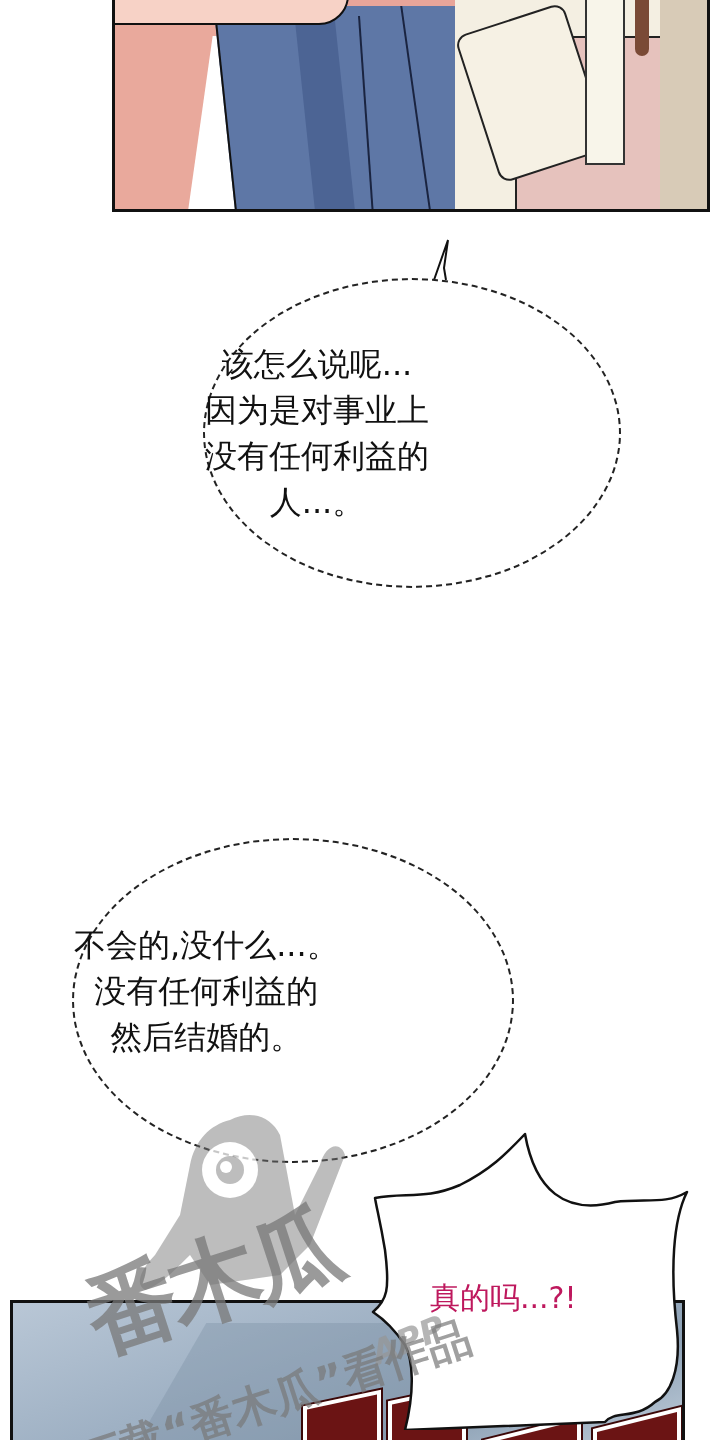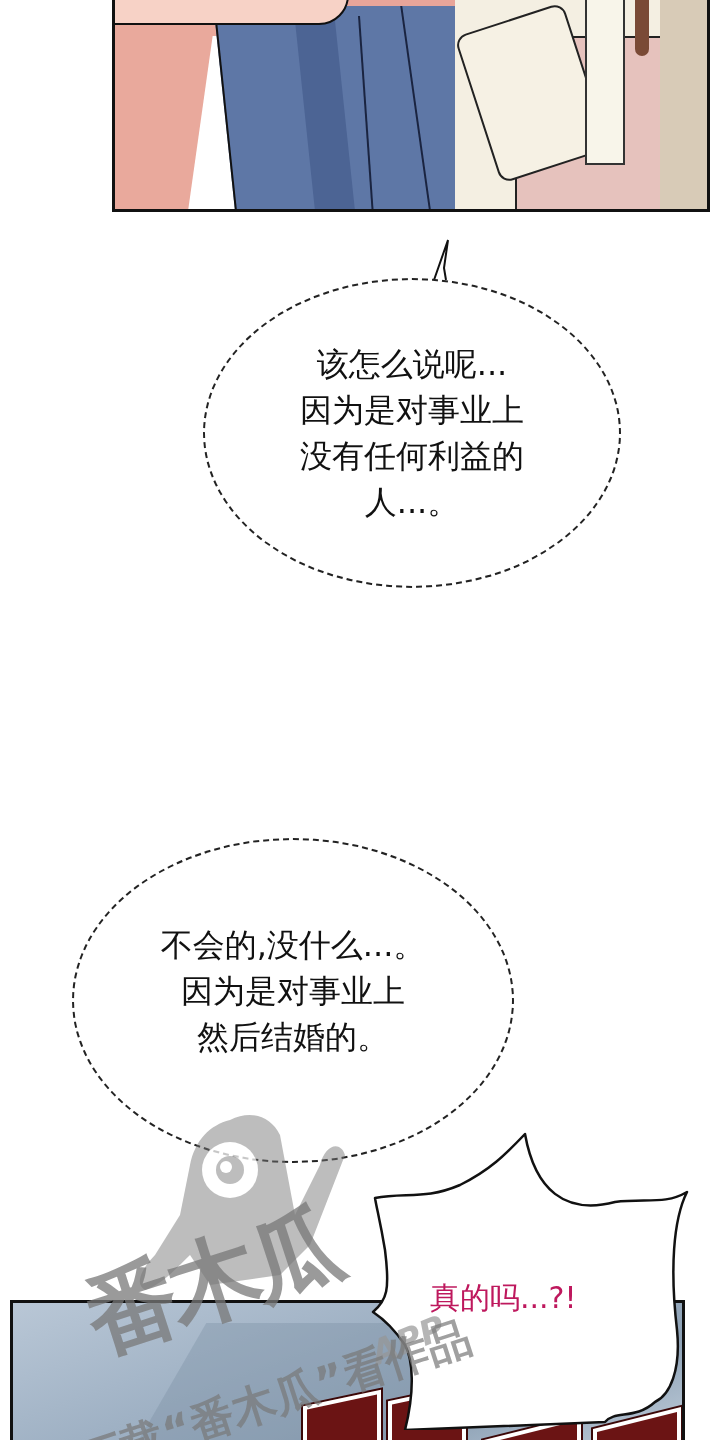--- a/index.html
+++ b/index.html
@@ -27,21 +27,21 @@
     .pink-shirt { left: 400px; top: 40px; width: 210px; height: 180px; background: #e6c2bd; border-left: 2px solid #222; border-top: 2px solid #222; border-radius: 30px 0 0 0; }
     .sleeve { left: 360px; top: 20px; width: 110px; height: 150px; background: #f6f1e4; border: 2px solid #222; border-radius: 12px; transform: rotate(-18deg); }
     .scarf { left: 470px; top: 0; width: 36px; height: 165px; background: #f8f5ea; border: 2px solid #333; }
     .beige-right { left: 545px; top: 0; width: 60px; height: 220px; background: #d8cbb7; }
     .hair-strand { left: 520px; top: 0; width: 14px; height: 60px; background: #7a4a36; border-radius: 0 0 10px 10px; }
 
     
     .bubble-dashed {
       border: 2px dashed #222; border-radius: 50%;
       background: #ffffff; box-sizing: border-box;
-      display: flex; align-items: center; justify-content: center;
+      display: flex; align-items: center; justify-content: flex-start;
       text-align: center;
     }
     .bubble-text {
       font-size: 32px; line-height: 46px; color: #111; font-weight: 500;
       white-space: pre-line;
     }
     .bubble1 { left: 203px; top: 278px; width: 418px; height: 310px; }
     .bubble1-tail { left: 432px; top: 238px; width: 20px; height: 44px; }
     .bubble2 { left: 72px; top: 838px; width: 442px; height: 325px; }
 
@@ -91,21 +91,21 @@
 
 <div class="abs bubble-dashed bubble1">
   <div class="bubble-text">该怎么说呢...
 因为是对事业上
 没有任何利益的
 人...。</div>
 </div>
 
 <div class="abs bubble-dashed bubble2">
   <div class="bubble-text" style="padding-bottom:20px;">不会的,没什么...。
-因为是对事业上
+没有任何利益的
 然后结婚的。</div>
 </div>
 
 <div class="abs bottom-panel">
   <div class="abs wall-shade"></div>
   <div class="abs red-sfx">
     <div class="sfx-block" style="left:0;top:10px;width:70px;height:120px;transform:skewY(-12deg);"></div>
     <div class="sfx-block" style="left:85px;top:5px;width:70px;height:120px;transform:skewY(-12deg);"></div>
     <div class="sfx-block" style="left:180px;top:40px;width:90px;height:100px;transform:skewY(-14deg);"></div>
     <div class="sfx-block" style="left:290px;top:30px;width:80px;height:110px;transform:skewY(-14deg);"></div>

